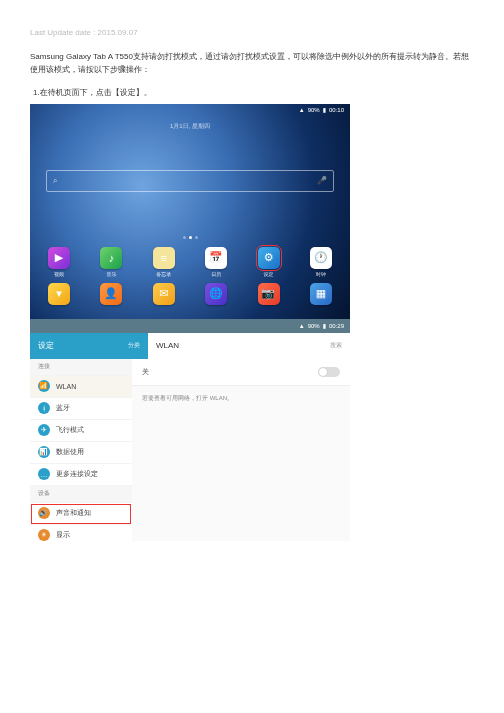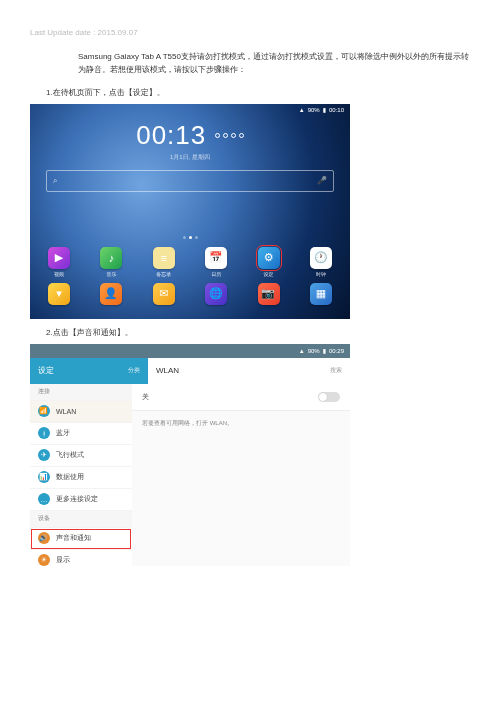--- a/index.html
+++ b/index.html
@@ -1,19 +1,19 @@
 <!DOCTYPE html>
 <html><head>
 <meta charset="utf-8">
 <style>
   body { margin:0; background:#fff; font-family: Arial, "Microsoft YaHei", sans-serif; font-size:9px; color:#333; }
   .page { width:504px; height:713px; box-sizing:border-box; padding:28px 30px; }
   .update { color:#bbb; font-size:8px; margin-bottom:14px; }
-  .para { font-size:8px; line-height:1.6; margin-bottom:10px;margin-left:48px; }
-  .step { font-size:8px; margin:8px 16px 6px; }
+  .para { font-size:8px; line-height:1.6; margin-bottom:10px; }
+  .step { font-size:8px; margin:8px 3px 6px; }
 
   
   .shot1 { width:320px; height:215px; background: radial-gradient(circle at 35% 38%, #6fa4e0 0%, #3b6fb5 35%, #0e2e62 70%, #041430 100%); position:relative; overflow:hidden; }
   .sbar { position:absolute; top:0; left:0; right:0; height:12px; display:flex; justify-content:flex-end; align-items:center; gap:3px; padding-right:6px; color:#fff; font-size:6px; }
   .clock { position:absolute; top:16px; left:0; right:0; text-align:center; color:#fff; }
   .clock .time { font-size:26px; font-weight:200; letter-spacing:1px; }
   .clock .dots { position:relative; display:inline-flex; gap:3px; margin-left:6px; top:-6px; }
   .clock .dot { width:3px; height:3px; border:0.5px solid #fff; border-radius:50%; display:inline-block; }
   .clock .date { font-size:6px; opacity:.7; margin-top:2px; }
   .gsearch { position:absolute; top:66px; left:16px; right:16px; height:20px; border:0.7px solid rgba(255,255,255,.5); border-radius:2px; display:flex; align-items:center; padding:0 6px; gap:6px; }
@@ -61,29 +61,20 @@
   <div class="step">1.在待机页面下，点击【设定】。</div>
 
   <div class="shot1">
     <div class="sbar">
       <span>▲</span>
       <span>90%</span>
       <span>▮</span>
       <span>00:10</span>
     </div>
     <div class="clock">
-      <div>
-        <span class="time">00:13</span>
-        <span class="dots">
-            <span class="dot"></span>
-            <span class="dot"></span>
-            <span class="dot"></span>
-            <span class="dot"></span>
-          </span>
-      </div>
       <div class="date">1月1日, 星期四</div>
     </div>
     <div class="gsearch">
       <span class="glyph">⌕</span>
       <span class="field"></span>
       <span class="mic">🎤</span>
     </div>
     <div class="pager">
       <span class="pdot"></span>
         <span class="pdot active"></span>
@@ -136,21 +127,20 @@
           <div class="ico" style="background: linear-gradient(135deg, rgb(255, 107, 74), rgb(230, 59, 42));">📷</div>
           <div class="lbl"></div>
         </div>
         <div class="app">
           <div class="ico" style="background: linear-gradient(135deg, rgb(77, 163, 230), rgb(40, 105, 198));">▦</div>
           <div class="lbl"></div>
         </div>
       </div>
   </div>
 
-  <div class="step">2.点击【声音和通知】。</div>
 
   <div class="shot2">
     <div class="sbar2">
       <span>▲</span>
       <span>90%</span>
       <span>▮</span>
       <span>00:29</span>
     </div>
     <div class="header2">
       <div class="left">

